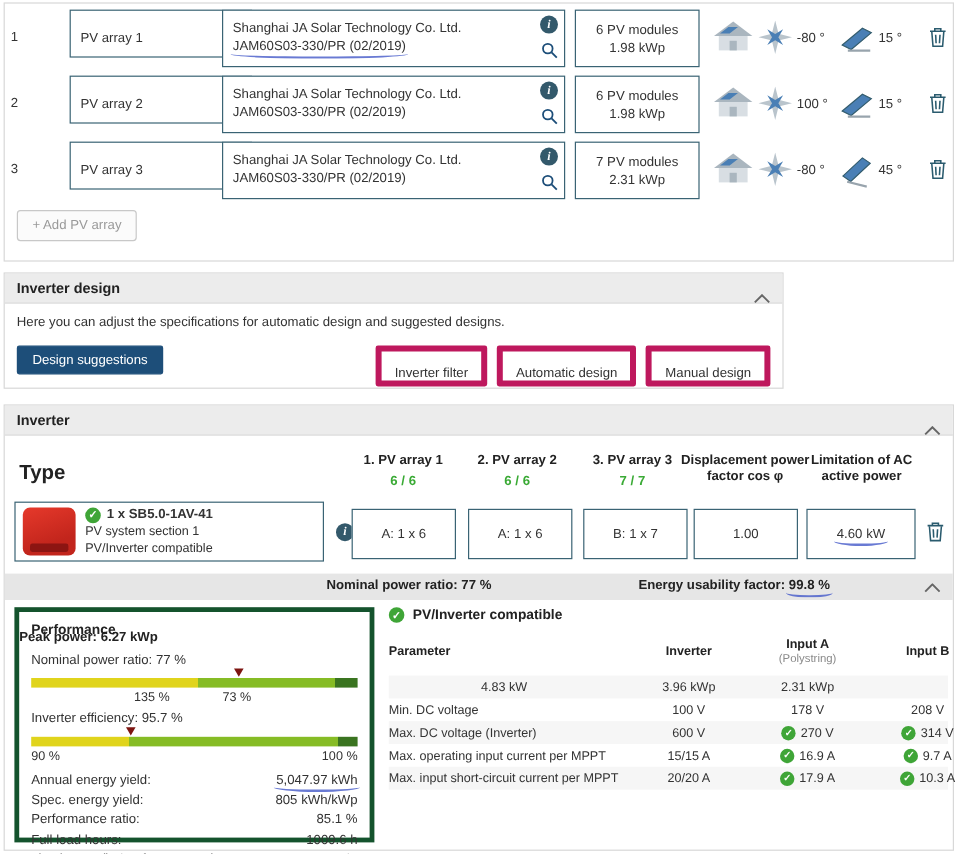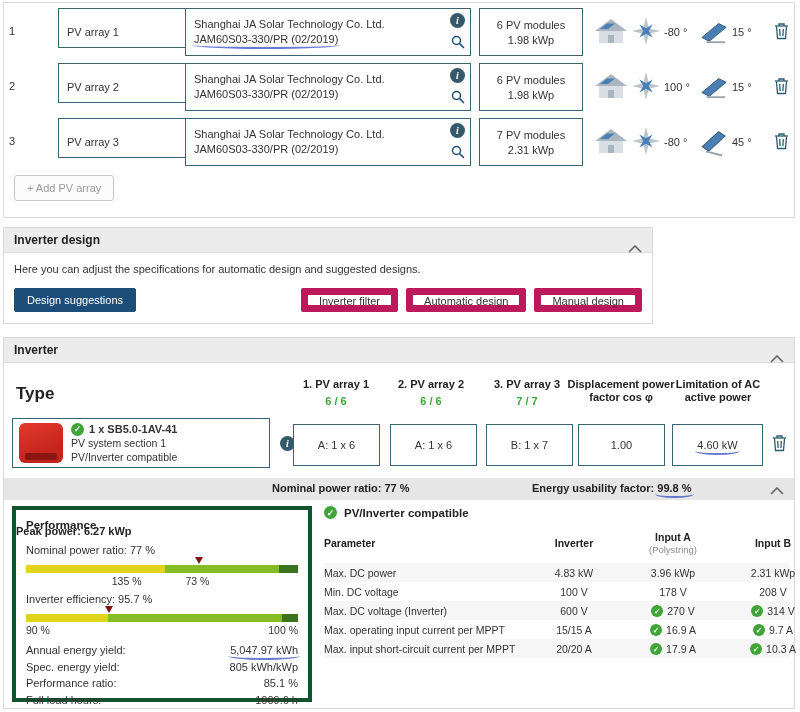--- a/index.html
+++ b/index.html
@@ -23,21 +23,21 @@
   .mod-icons { position: absolute; right: 5px; top: 4px; display: flex; flex-direction: column; align-items: center; gap: 7px; }
   .pv-count { position: absolute; left: 475px; top: 1px; width: 104px; height: 48px; text-align: center; padding-top: 9px; line-height: 15px; font-size: 11px; }
   .pv-icons { position: absolute; left: 590px; top: 0; width: 178px; height: 50px; display: flex; align-items: center; gap: 4px; }
   .deg { font-size: 11px; color: #333; min-width: 32px; text-align: left; }
   .pv-trash { position: absolute; left: 770px; top: 15px; }
 
   .add-btn { position: absolute; left: 10px; top: 172px; height: 26px; padding: 0 12px; background: #fbfbfb; border: 1px solid #c8c8c8; border-radius: 3px; color: #9a9a9a; font-size: 11px; cursor: pointer; font-family: inherit; }
 
   
   .btn-primary { background: #1d4e79; color: #fff; border: 1px solid #1d4e79; border-radius: 2px; height: 24px; padding: 0 12px; font-size: 11px; cursor: pointer; font-family: inherit; }
-  .btn-outline { background: #fff; color: #333; border: 7px solid #be185d; border-radius: 2px; height: 24px; padding: 0 11px; font-size: 11px; cursor: pointer; font-family: inherit; }
+  .btn-outline { background: #fff; color: #333; border: 5px solid #be185d; border-radius: 2px; height: 24px; padding: 12px 11px; font-size: 11px; cursor: pointer; font-family: inherit; }
 
   
   .col-head { position: absolute; text-align: center; font-weight: bold; font-size: 11px; color: #222; line-height: 13px; }
   .col-head .cnt { color: #3aaa35; font-weight: bold; margin-top: 4px; }
   .assign-box { position: absolute; top: 86px; height: 42px; display: flex; align-items: center; justify-content: center; font-size: 11px; }
   .inv-left { position: absolute; left: 8px; top: 80px; width: 258px; height: 50px; display: flex; align-items: center; padding: 3px 6px; gap: 8px; }
   .inv-img { width: 44px; height: 40px; background: linear-gradient(160deg, #e6392b 0%, #c2251c 70%); border-radius: 6px; position: relative; flex: none; }
   .inv-img::after { content: ""; position: absolute; left: 6px; right: 6px; bottom: 3px; height: 7px; background: #8c1512; border-radius: 2px; }
   .inv-txt { line-height: 14px; font-size: 10.5px; }
   .inv-name-line { display: flex; align-items: center; gap: 5px; font-weight: bold; font-size: 11px; }
@@ -397,21 +397,20 @@
         <span class="c">
           <span>Input A</span><br>
           <span class="sub">(Polystring)</span>
         </span>
         <span class="c">Input B</span>
         <span class="c dim">Input C</span>
       </div>
 
       <div>
         <div class="ctable-row">
-          <span>Max. DC power</span>
           <span class="c">4.83 kW</span>
           <span class="c"><span class="cellv">
                 <span>3.96 kWp</span>
               </span></span>
           <span class="c"><span class="cellv">
                 <span>2.31 kWp</span>
               </span></span>
           <span class="c"></span>
         </div>
         <div class="ctable-row">

